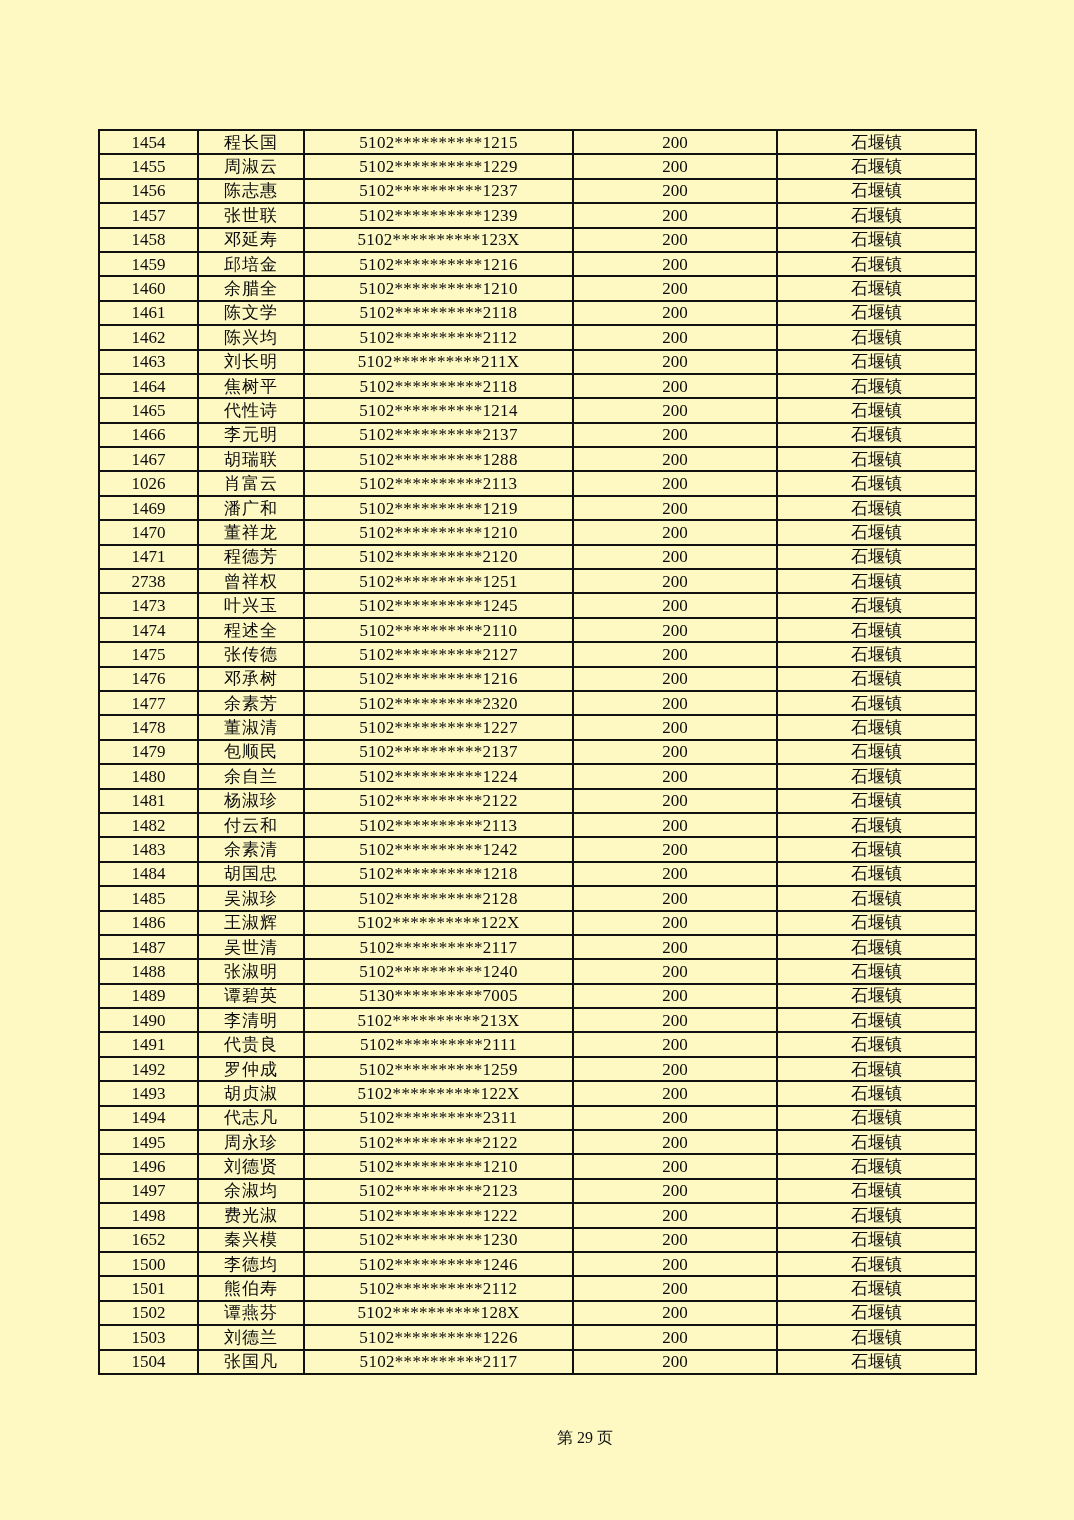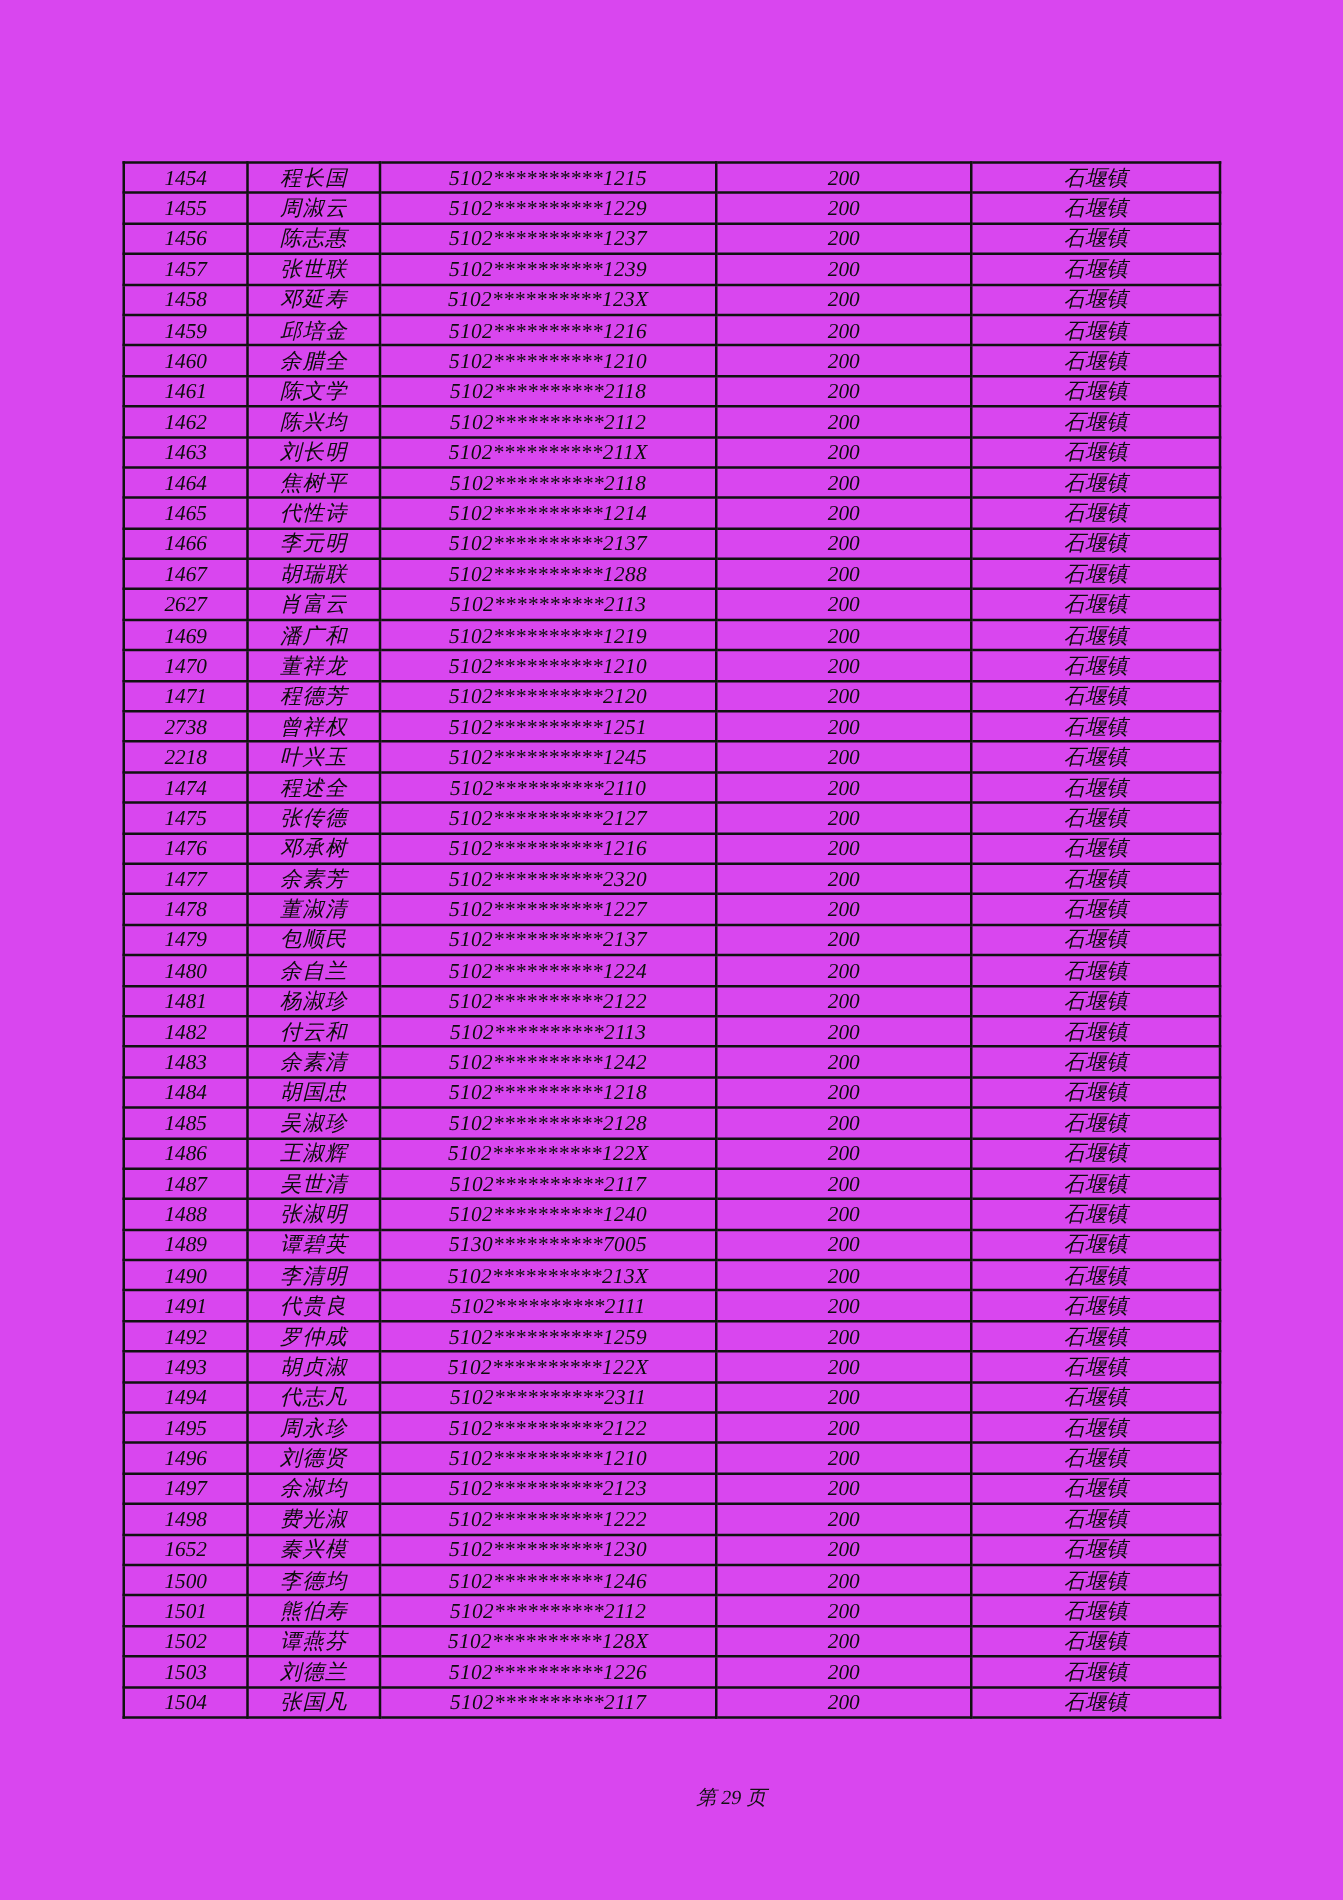--- a/index.html
+++ b/index.html
@@ -10,22 +10,21 @@
   body {
     width: 1074px;
     height: 1520px;
     position: relative;
     font-family: "Liberation Serif", "DejaVu Serif", serif;
     color: #000000;
   }
   .page {
     position: absolute;
     inset: 0;
-    background: #d946ef;
-    font-style: italic;
+    background: #fef9c3;
   }
   table.roster {
     position: absolute;
     left: 98px;
     top: 129px;
     width: 877px;
     border-collapse: collapse;
     table-layout: fixed;
   }
   table.roster td {
@@ -164,21 +163,21 @@
           <td class="town-cell">石堰镇</td>
         </tr>
         <tr>
           <td class="serial-cell">1467</td>
           <td class="name-cell">胡瑞联</td>
           <td class="id-cell">5102**********1288</td>
           <td class="amount-cell">200</td>
           <td class="town-cell">石堰镇</td>
         </tr>
         <tr>
-          <td class="serial-cell">2627</td>
+          <td class="serial-cell">1026</td>
           <td class="name-cell">肖富云</td>
           <td class="id-cell">5102**********2113</td>
           <td class="amount-cell">200</td>
           <td class="town-cell">石堰镇</td>
         </tr>
         <tr>
           <td class="serial-cell">1469</td>
           <td class="name-cell">潘广和</td>
           <td class="id-cell">5102**********1219</td>
           <td class="amount-cell">200</td>
@@ -199,21 +198,21 @@
           <td class="town-cell">石堰镇</td>
         </tr>
         <tr>
           <td class="serial-cell">2738</td>
           <td class="name-cell">曾祥权</td>
           <td class="id-cell">5102**********1251</td>
           <td class="amount-cell">200</td>
           <td class="town-cell">石堰镇</td>
         </tr>
         <tr>
-          <td class="serial-cell">2218</td>
+          <td class="serial-cell">1473</td>
           <td class="name-cell">叶兴玉</td>
           <td class="id-cell">5102**********1245</td>
           <td class="amount-cell">200</td>
           <td class="town-cell">石堰镇</td>
         </tr>
         <tr>
           <td class="serial-cell">1474</td>
           <td class="name-cell">程述全</td>
           <td class="id-cell">5102**********2110</td>
           <td class="amount-cell">200</td>

